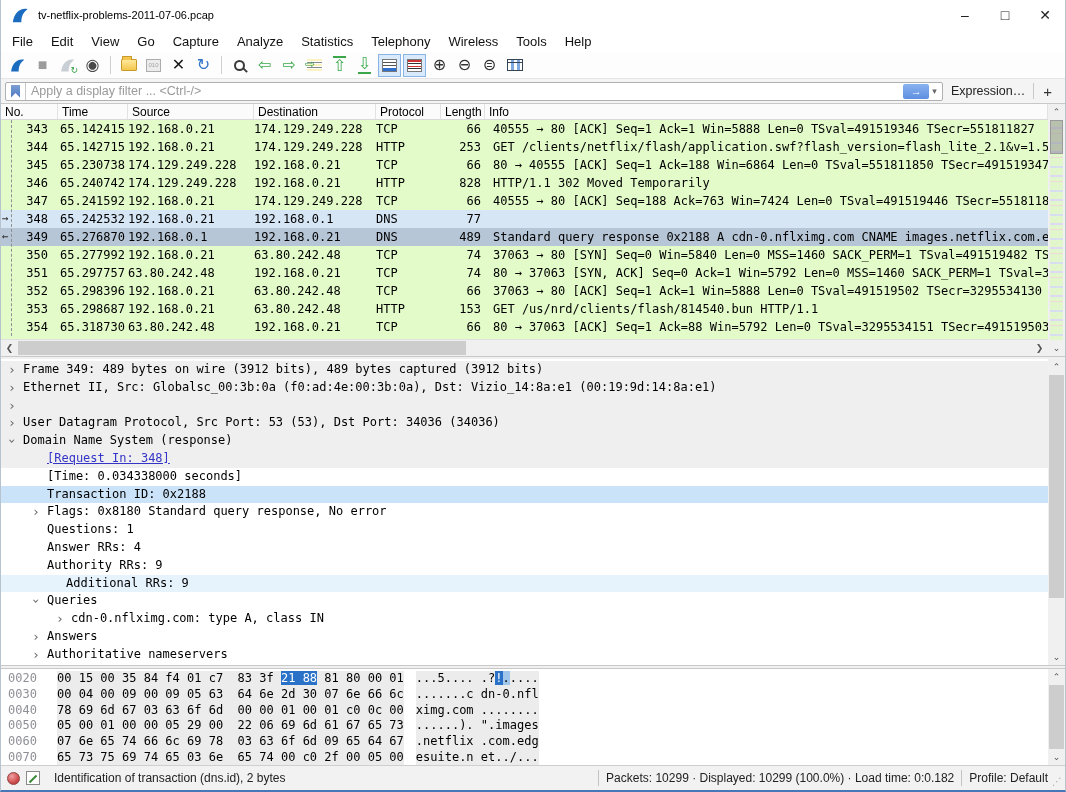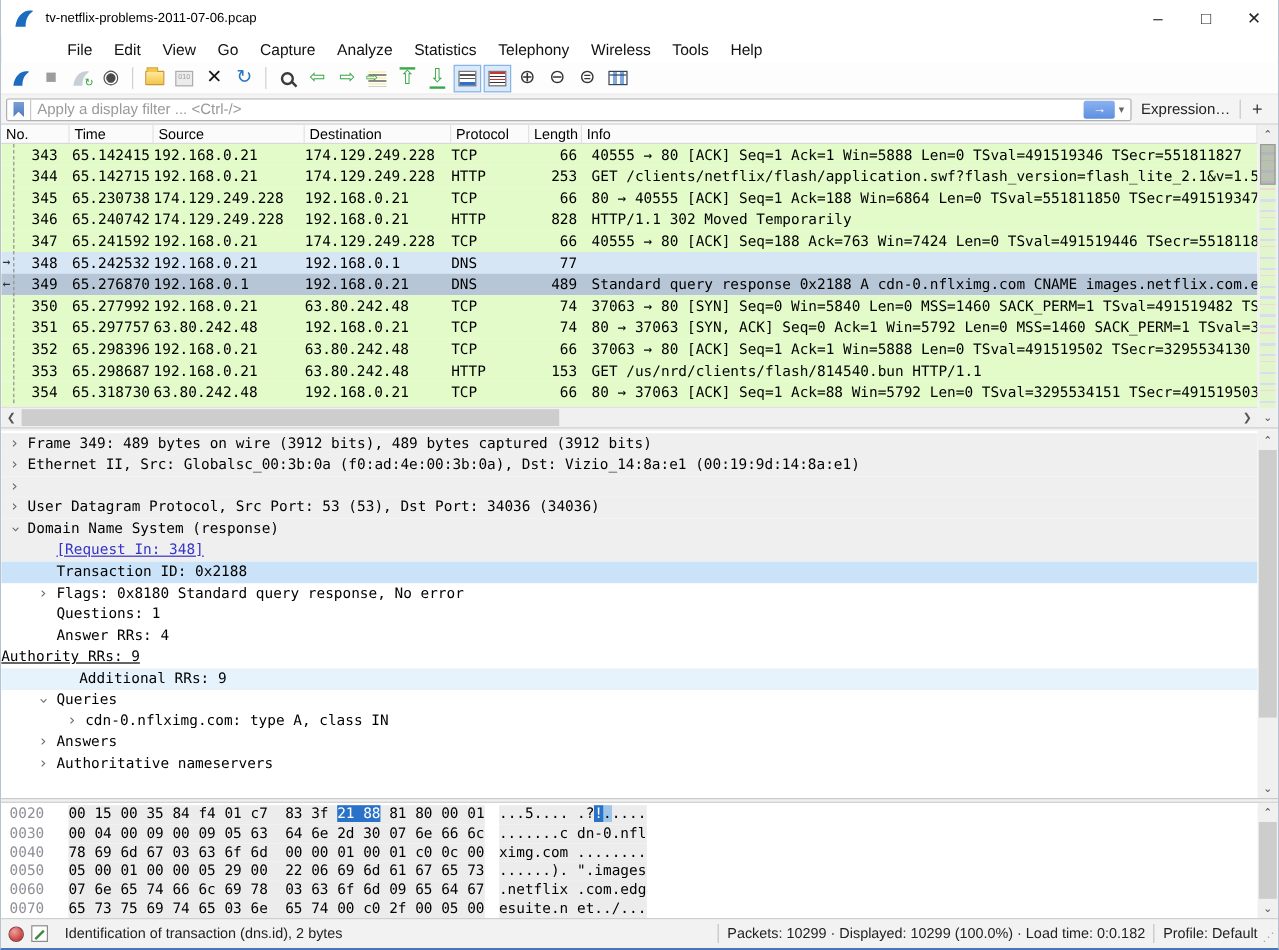--- a/index.html
+++ b/index.html
@@ -10,21 +10,21 @@
   .mono { font-family:"DejaVu Sans Mono","Liberation Mono",monospace; }
 
   
   .titlebar { height:30px; display:flex; align-items:center; background:#fff; flex:0 0 auto; }
   .app-logo { width:20px; height:18px; margin:0 8px 0 9px; }
   .titlebar .title { font-size:11px; flex:1; }
   .win-btns { display:flex; height:100%; }
   .win-btn { width:40px; display:flex; align-items:center; justify-content:center; font-size:14px; color:#222; }
 
   
-  .menubar { height:22px; display:flex; align-items:center; padding-left:2px; background:#fff; flex:0 0 auto;margin-left:44px; }
+  .menubar { height:22px; display:flex; align-items:center; padding-left:2px; background:#fff; flex:0 0 auto; }
   .menu-item { font-size:13px; padding:2px 9px; color:#111; }
 
   
   .toolbar { height:27px; display:flex; align-items:center; padding-left:4px; background:#fdfdfd; border-bottom:1px solid #e6e6e6; flex:0 0 auto; }
   .tbtn { width:23px; height:23px; display:flex; align-items:center; justify-content:center; margin:0 1px; position:relative; border:1px solid transparent; }
   .tbtn.active { background:#d9eafc; border:1px solid #8ab4e4; }
   .tbtn .g { font-size:16px; line-height:1; }
   .tsep { width:1px; height:18px; background:#cfcfcf; margin:0 5px; }
   .fin-svg { width:17px; height:16px; }
   .folder { width:16px; height:12px; background:linear-gradient(#ffe89a,#f4c64d); border:1px solid #c79a2a; border-radius:1px; position:relative; }
@@ -390,25 +390,26 @@
   <div class="splitter"></div>
 
   <div class="detail-pane">
     <div class="detail-rows mono" id="detail-rows">
         <div class="drow bg-gray"><span class="chev" style="left: 6px;">›</span><span style="padding-left: 22px; display: inline-block;">Frame 349: 489 bytes on wire (3912 bits), 489 bytes captured (3912 bits)</span></div>
         <div class="drow bg-gray"><span class="chev" style="left: 6px;">›</span><span style="padding-left: 22px; display: inline-block;">Ethernet II, Src: Globalsc_00:3b:0a (f0:ad:4e:00:3b:0a), Dst: Vizio_14:8a:e1 (00:19:9d:14:8a:e1)</span></div>
         <div class="drow bg-gray"><span class="chev" style="left: 6px;">›</span><span style="padding-left: 22px; display: inline-block; margin-top: 44px;">Internet Protocol Version 4, Src: 192.168.0.1, Dst: 192.168.0.21</span></div>
         <div class="drow bg-gray"><span class="chev" style="left: 6px;">›</span><span style="padding-left: 22px; display: inline-block;">User Datagram Protocol, Src Port: 53 (53), Dst Port: 34036 (34036)</span></div>
         <div class="drow bg-gray"><span class="chev" style="left: 6px;"><span class="chev-d">›</span></span><span style="padding-left: 22px; display: inline-block;">Domain Name System (response)</span></div>
         <div class="drow bg-gray"><span class="dlink" style="padding-left: 46px; display: inline-block;">[Request In: 348]</span></div>
+        <div class="drow"><span style="padding-left: 46px; display: inline-block;">[Time: 0.034338000 seconds]</span></div>
         <div class="drow bg-sel"><span style="padding-left: 46px; display: inline-block;">Transaction ID: 0x2188</span></div>
         <div class="drow"><span class="chev" style="left: 30px;">›</span><span style="padding-left: 46px; display: inline-block;">Flags: 0x8180 Standard query response, No error</span></div>
         <div class="drow"><span style="padding-left: 46px; display: inline-block;">Questions: 1</span></div>
         <div class="drow"><span style="padding-left: 46px; display: inline-block;">Answer RRs: 4</span></div>
-        <div class="drow"><span style="display: inline-block; text-decoration: underline;">Authority RRs: 9</span></div>
+        <div class="drow"><span style="padding-left: 46px; display: inline-block;">Authority RRs: 9</span></div>
         <div class="drow bg-sel2"><span style="padding-left: 46px; display: inline-block; margin-left: 19px;">Additional RRs: 9</span></div>
         <div class="drow"><span class="chev" style="left: 30px;"><span class="chev-d">›</span></span><span style="padding-left: 46px; display: inline-block;">Queries</span></div>
         <div class="drow"><span class="chev" style="left: 54px;">›</span><span style="padding-left: 70px; display: inline-block;">cdn-0.nflximg.com: type A, class IN</span></div>
         <div class="drow"><span class="chev" style="left: 30px;">›</span><span style="padding-left: 46px; display: inline-block;">Answers</span></div>
         <div class="drow"><span class="chev" style="left: 30px;">›</span><span style="padding-left: 46px; display: inline-block;">Authoritative nameservers</span></div>
       </div>
     <div class="dscroll">
       <div class="vs-arrow vs-up">⌃</div>
       <div class="ds-thumb"></div>
       <div class="vs-arrow vs-down">⌄</div>

